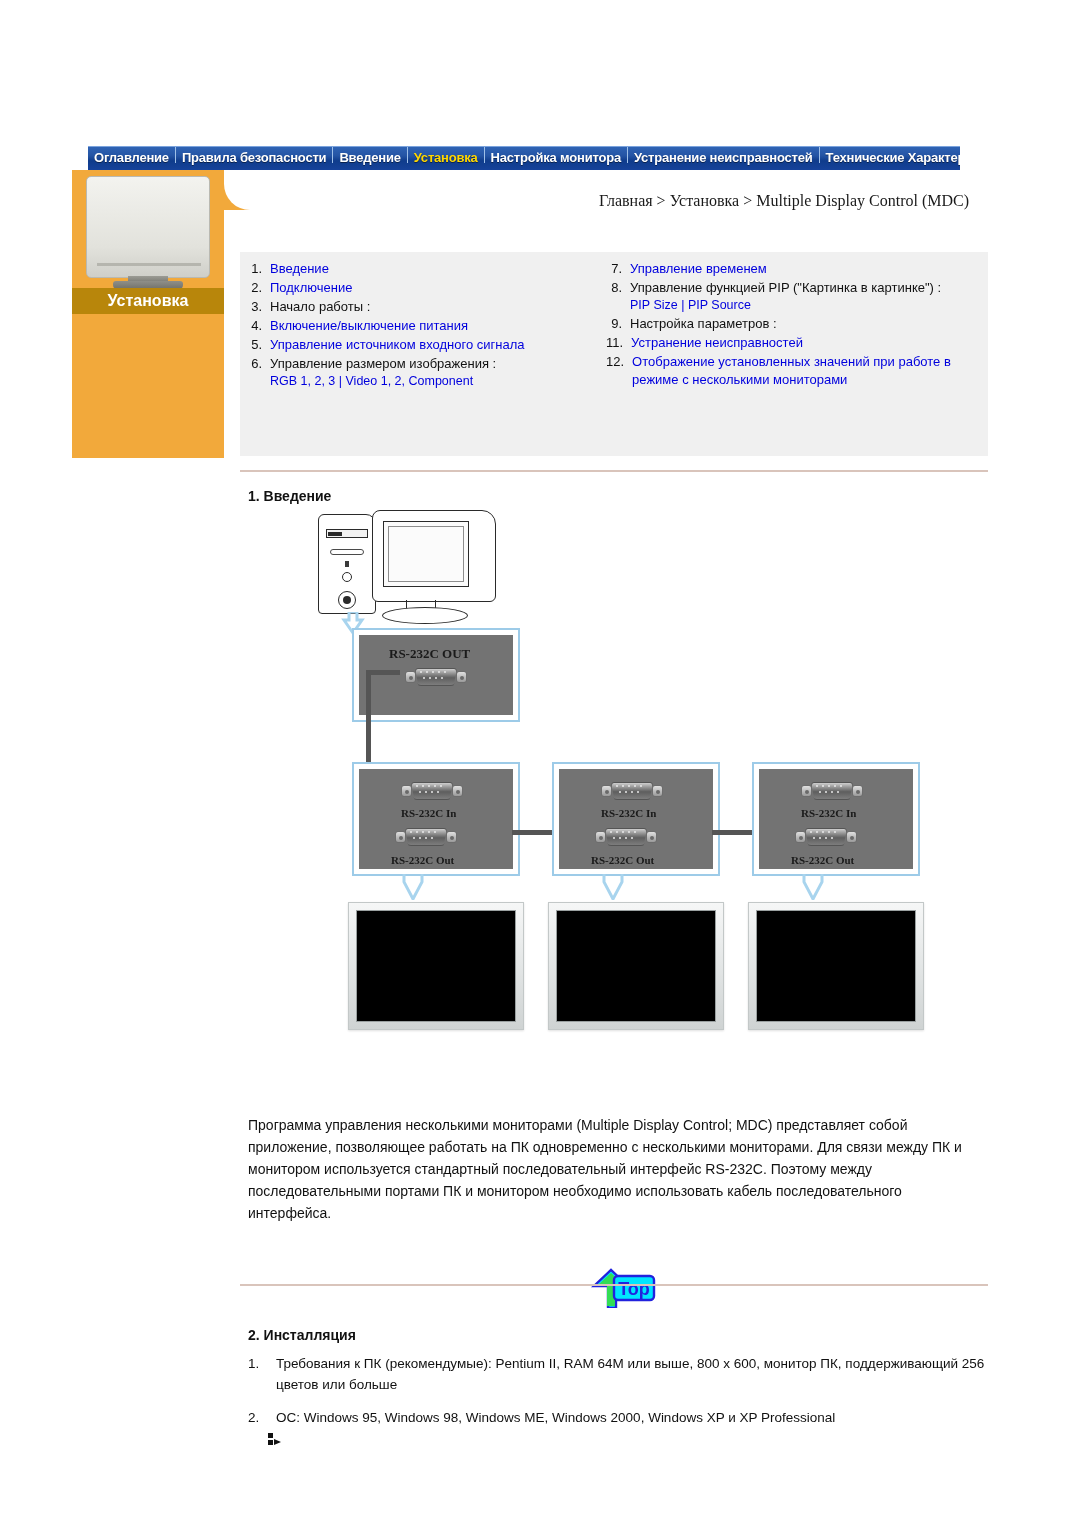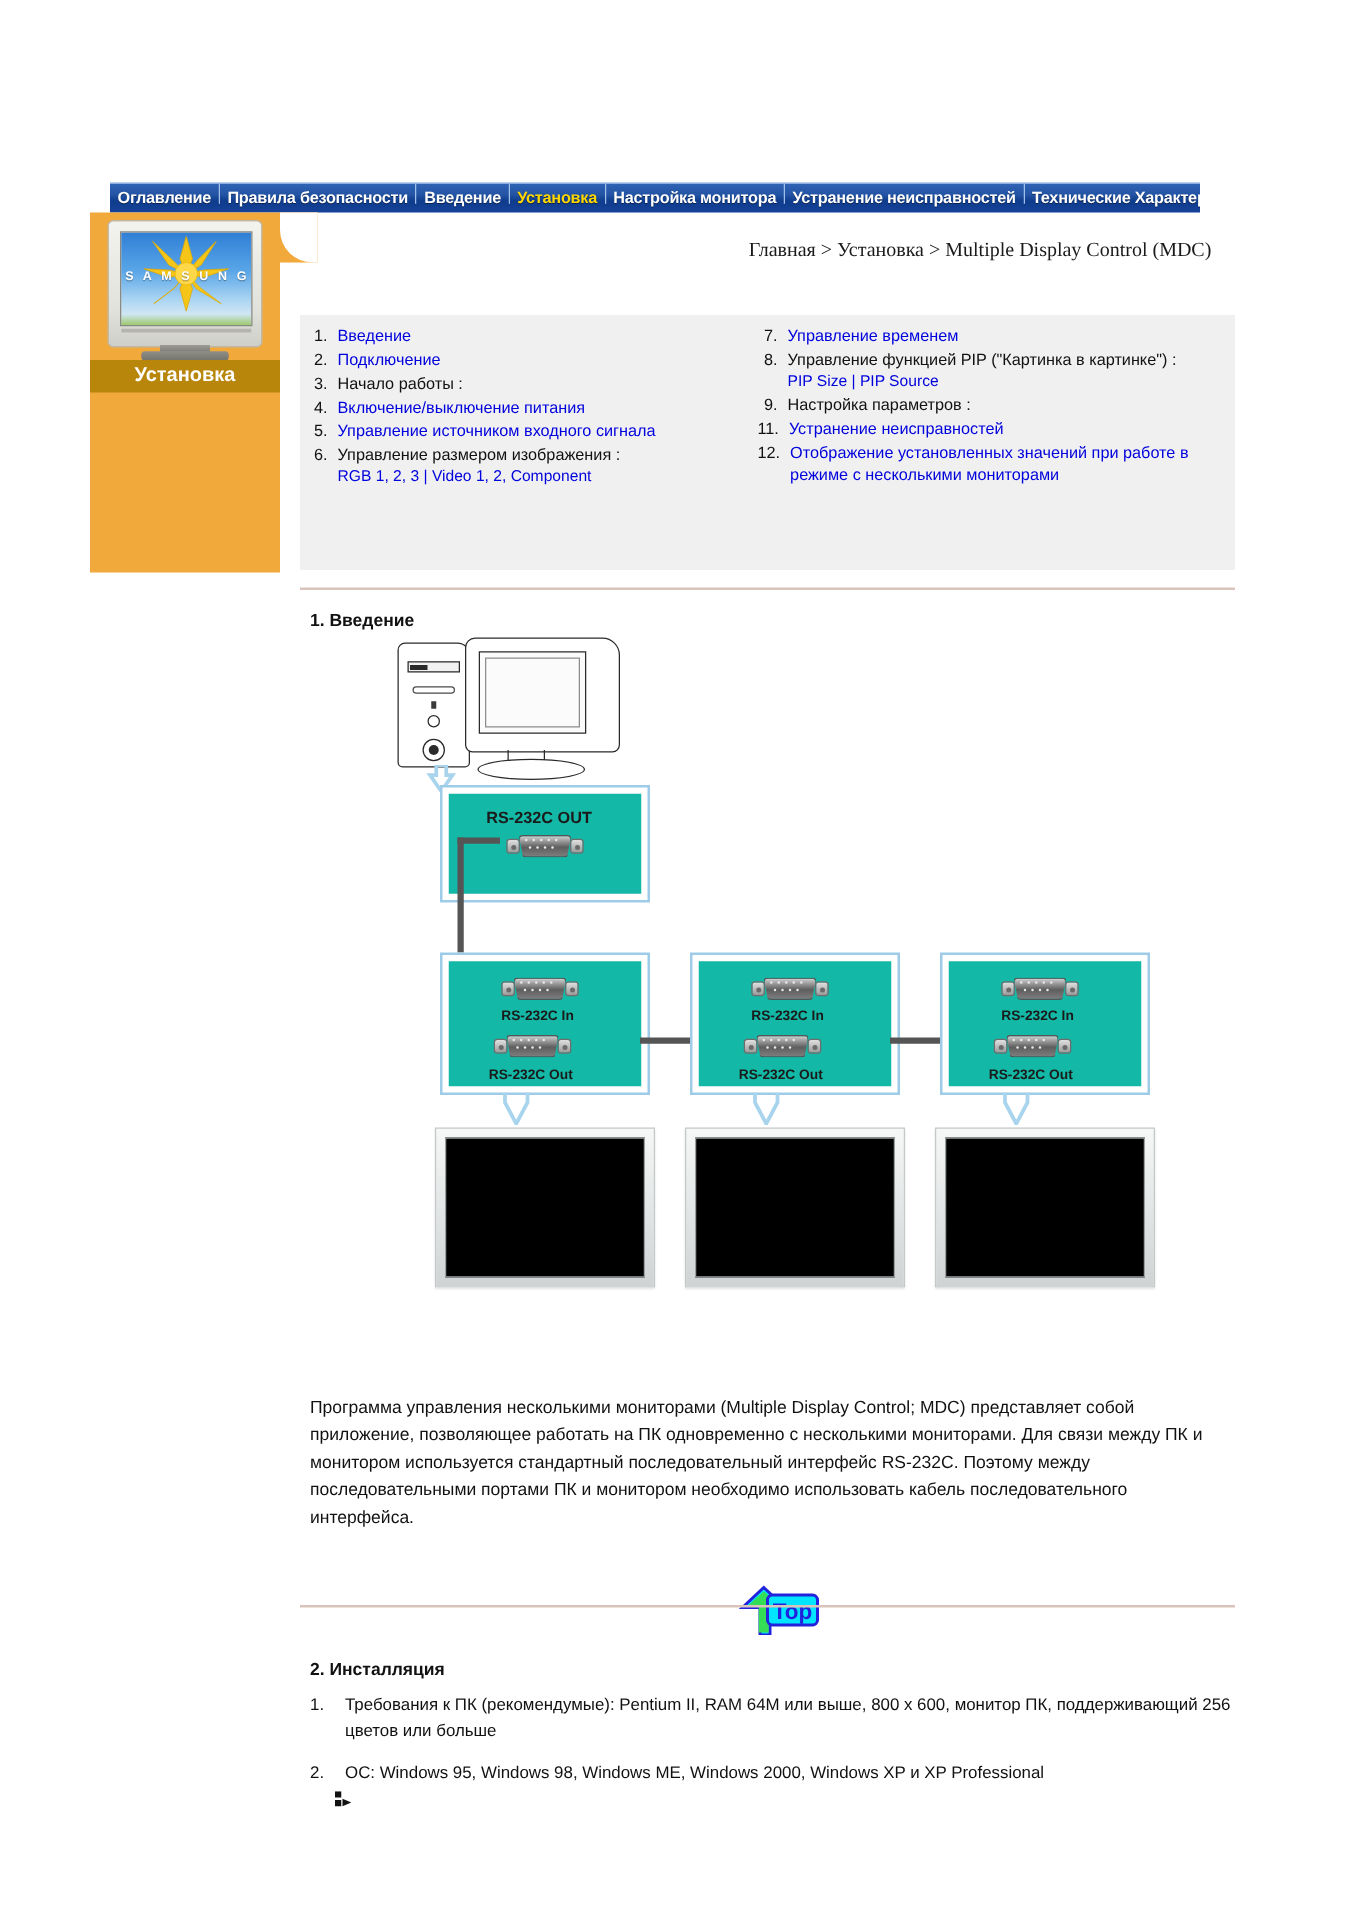--- a/index.html
+++ b/index.html
@@ -344,22 +344,23 @@
 
   
   .port-box {
     position: absolute;
     border: 2px solid #9dcbe8;
     background: #ffffff;
     padding: 5px;
   }
   .port-box > .inner {
     width: 100%; height: 100%;
-    background: #14b8a6;
+    background: #737373;
     position: relative;
+    font-family: Liberation Serif, serif;
   }
   .db9 {
     position: absolute;
     width: 62px; height: 20px;
   }
   .db9 .shell {
     position: absolute;
     left: 10px; top: 1px;
     width: 42px; height: 18px;
     background: linear-gradient(to bottom, #cfcfcf 0%, #8f8f8f 30%, #5e5e5e 55%, #7d7d7d 100%);
@@ -478,36 +479,20 @@
     <span class="nav-sep"></span>
     <span class="nav-item">Технические Характеристики</span>
     <span class="nav-sep"></span>
     <span class="nav-item">Информаци</span>
   </div>
 
   <div id="sidebar">
 
     <div id="monitor-illus">
       <div class="mon-body">
-        <div class="mon-screen">
-          <svg class="sunburst" viewBox="0 0 68 60">
-            <g fill="#f5c518" stroke="#e0a800" stroke-width="0.6">
-              <polygon points="34,0 39,18 34,30 29,18"></polygon>
-              <polygon points="68,26 48,27 34,30 48,33"></polygon>
-              <polygon points="34,60 39,42 34,30 29,42"></polygon>
-              <polygon points="0,26 20,27 34,30 20,33"></polygon>
-              <polygon points="58,4 43,19 34,30 46,23"></polygon>
-              <polygon points="62,54 45,41 34,30 42,42"></polygon>
-              <polygon points="8,54 25,41 34,30 24,42"></polygon>
-              <polygon points="7,4 23,19 34,30 20,23"></polygon>
-            </g>
-            <circle cx="34" cy="30" r="9" fill="#ffd84a" stroke="#e8b400" stroke-width="0.6"></circle>
-          </svg>
-          <div class="sam-text">S A M S U N G</div>
-        </div>
         <div class="mon-brand">
             <i></i>
           </div>
       </div>
       <div class="mon-stand-neck"></div>
       <div class="mon-stand-base"></div>
     </div>
 
     <div id="ustanovka-bar">
       <span>Установка</span>

